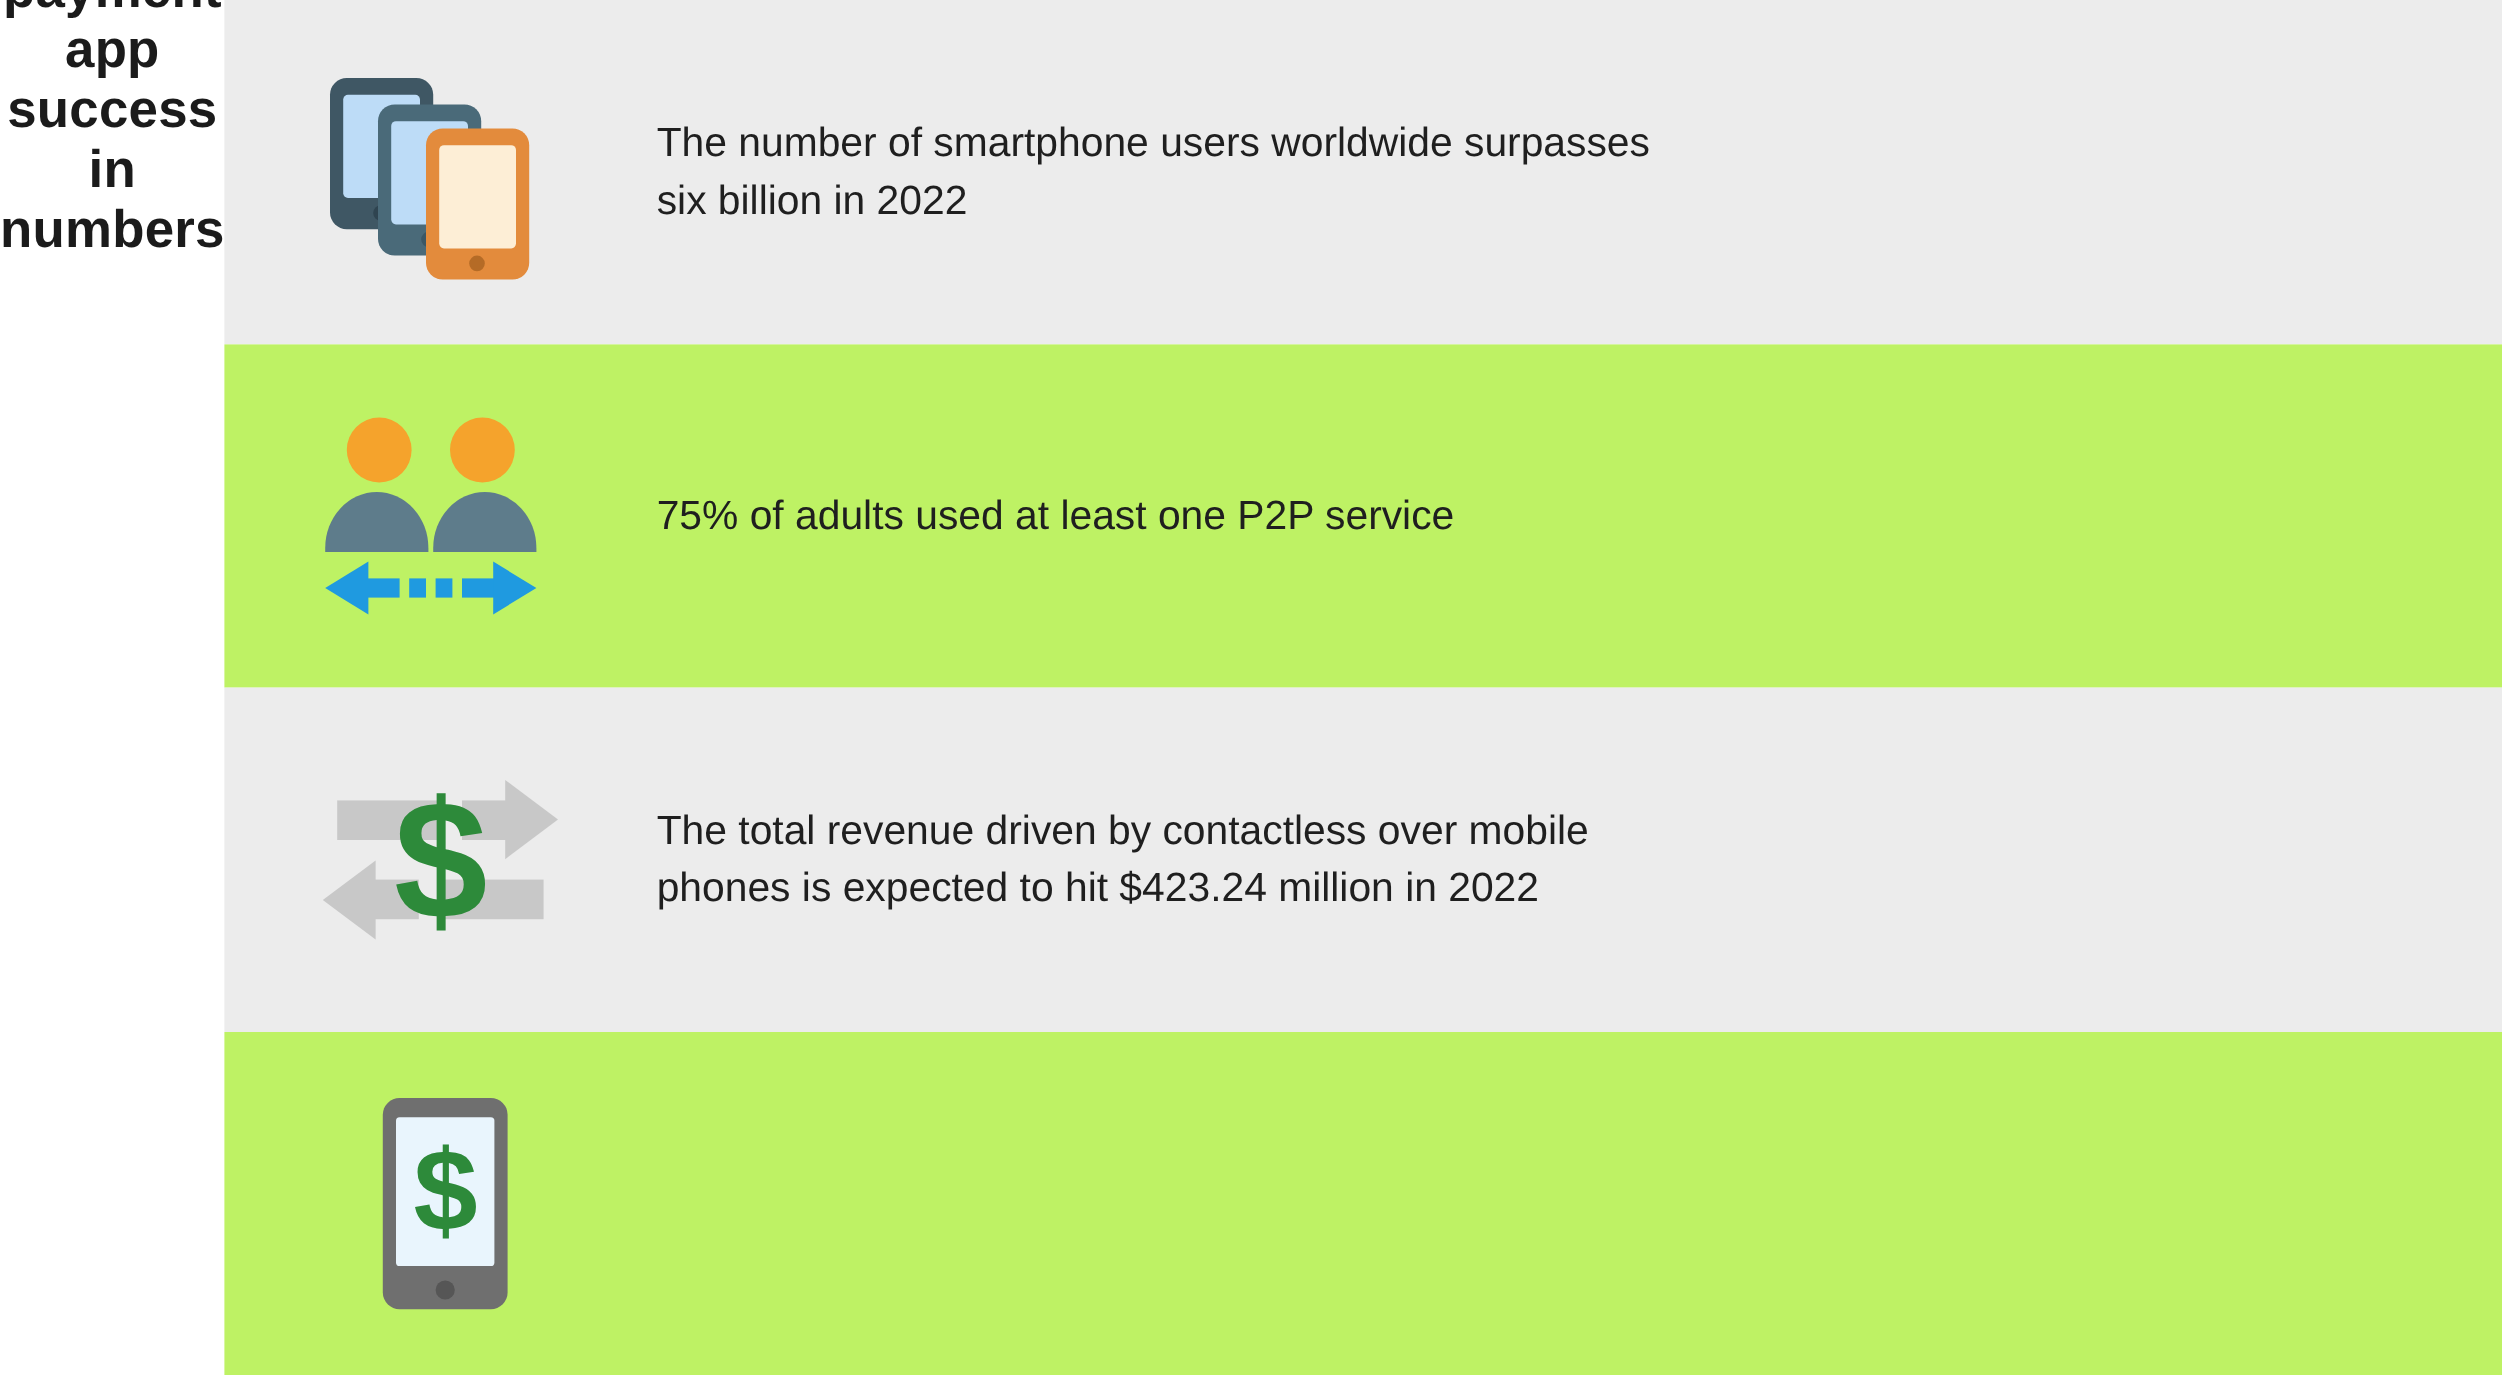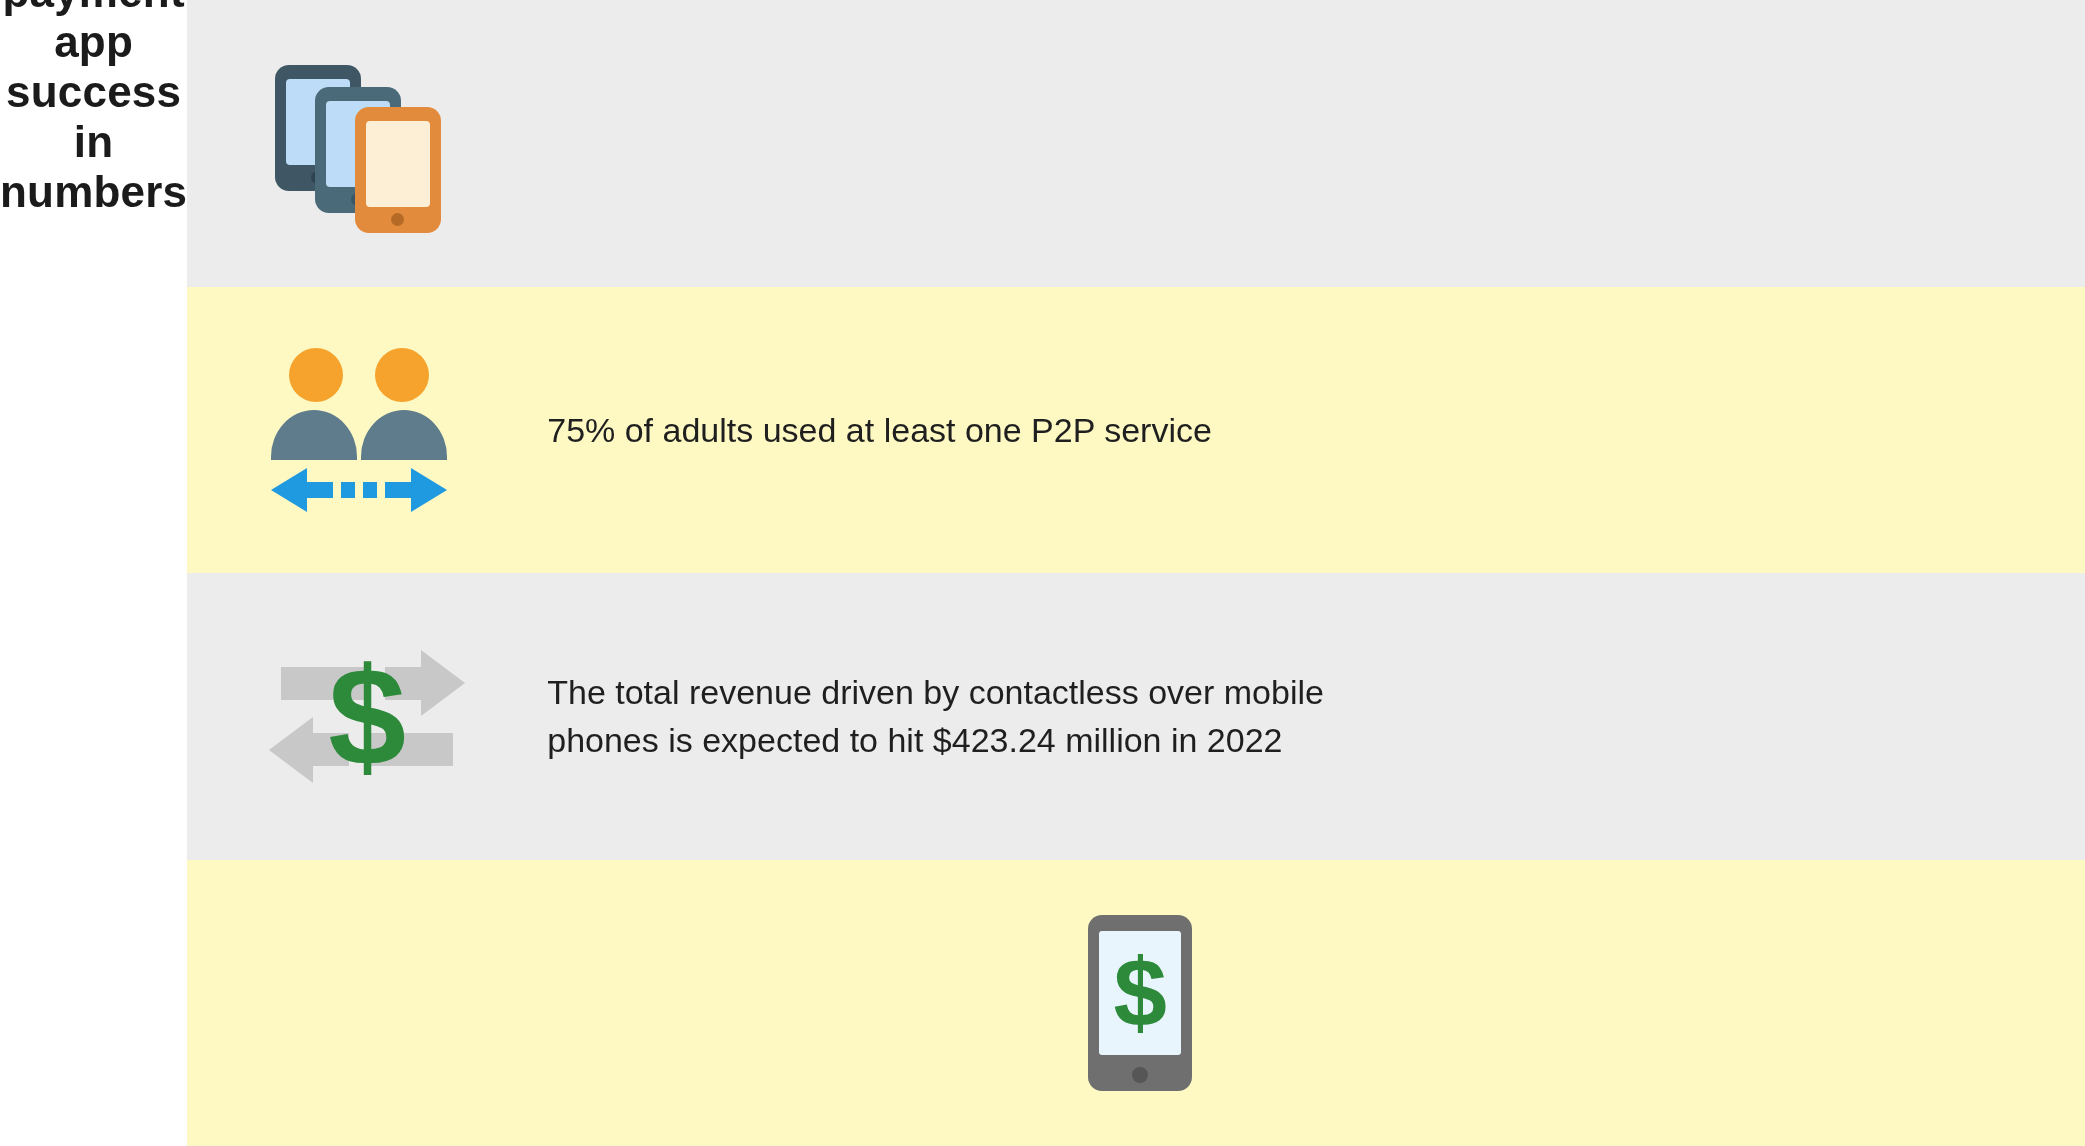--- a/index.html
+++ b/index.html
@@ -48,21 +48,21 @@
     display: flex;
     flex-direction: column;
   }
   .fact-row {
     flex: 1 1 0;
     display: flex;
     align-items: center;
     box-sizing: border-box;
   }
   .fact-row.shaded { background: #ececec; }
-  .fact-row.plain  { background: #fef9c3; justify-content: center; }
+  .fact-row.plain  { background: #bef264; }
 
   .icon-cell {
     flex: 0 0 360px;
     height: 100%;
     display: flex;
     align-items: center;
     justify-content: center;
     box-sizing: border-box;
   }
   .icon-box {
@@ -300,20 +300,24 @@
               <div class="screen"></div>
               <div class="home"></div>
             </div>
             <div class="phone-shape phone-front">
               <div class="screen"></div>
               <div class="home"></div>
             </div>
           </div>
         </div>
       </div>
+      <div class="text-cell">
+        <div class="fact-line">The number of smartphone users worldwide surpasses</div>
+        <div class="fact-line">six billion in 2022</div>
+      </div>
     </div>
 
     <div class="fact-row plain">
       <div class="icon-cell">
         <div class="icon-box">
           <div class="people">
             <div class="head left"></div>
             <div class="head right"></div>
             <div class="shoulders left"></div>
             <div class="shoulders right"></div>

